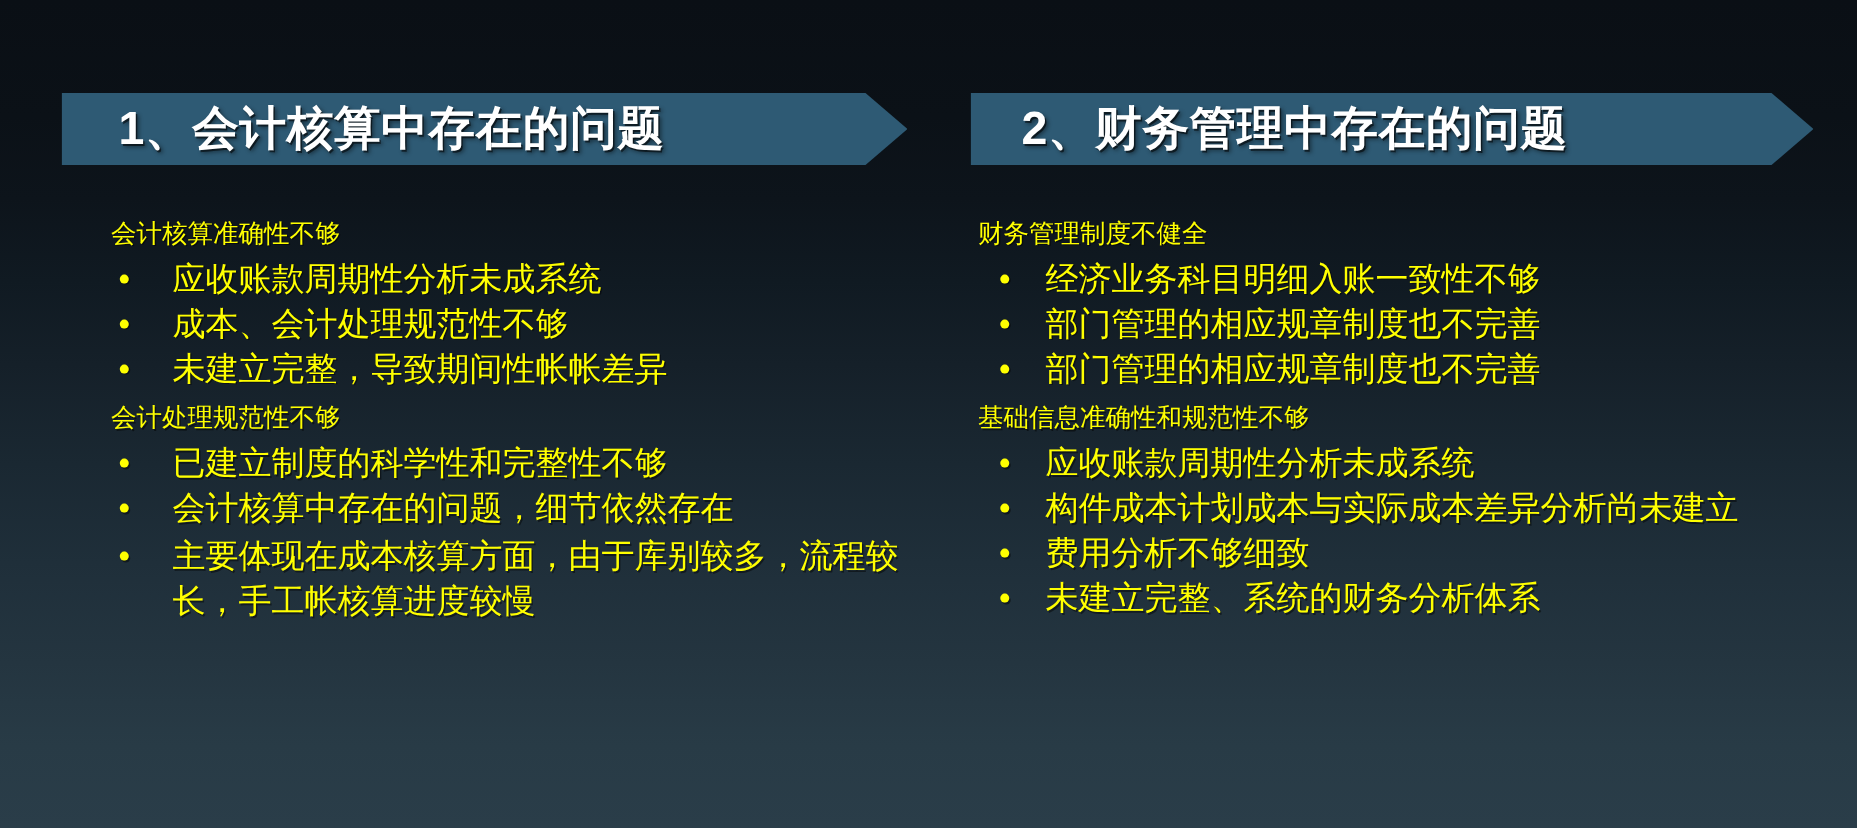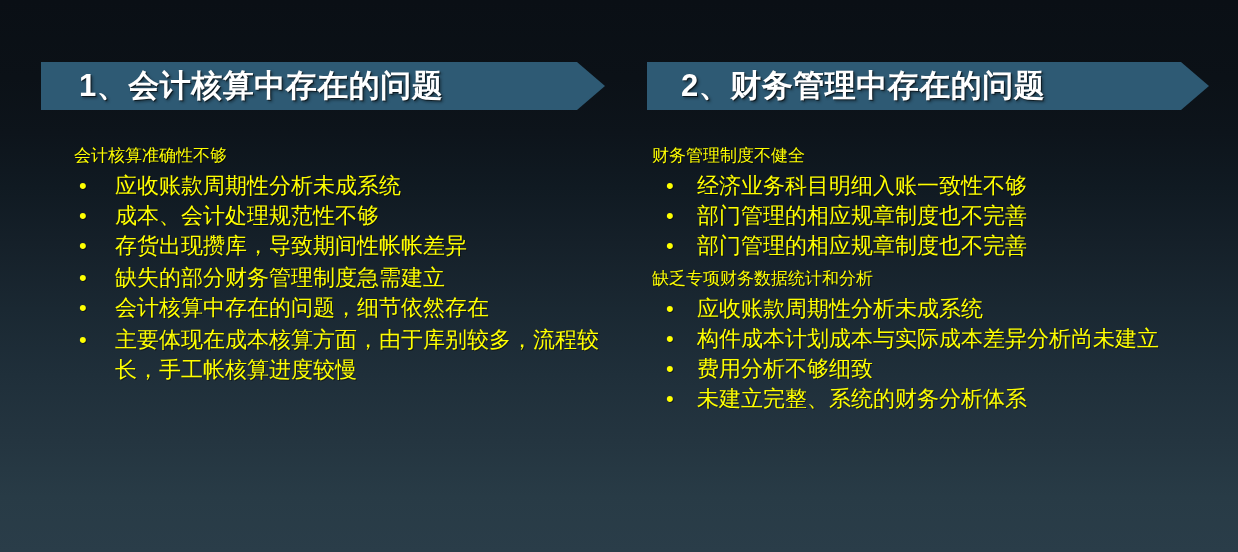--- a/index.html
+++ b/index.html
@@ -129,30 +129,31 @@
         <li>
           <span class="dot">•</span>
           <span class="btext">应收账款周期性分析未成系统</span>
         </li>
         <li>
           <span class="dot">•</span>
           <span class="btext">成本、会计处理规范性不够</span>
         </li>
         <li>
           <span class="dot">•</span>
-          <span class="btext">存货出现攒库，导致期间性帐帐差异</span>
-        </li>
-      </ul>
-    </div>
-
-    <div class="group">
-      <ul class="bullets">
-        <li>
-          <span class="dot">•</span>
-          <span class="btext">缺失的部分财务管理制度急需建立</span>
+          <span class="btext">未建立完整，导致期间性帐帐差异</span>
+        </li>
+      </ul>
+    </div>
+
+    <div class="group">
+      <div class="group-heading">会计处理规范性不够</div>
+      <ul class="bullets">
+        <li>
+          <span class="dot">•</span>
+          <span class="btext">已建立制度的科学性和完整性不够</span>
         </li>
         <li>
           <span class="dot">•</span>
           <span class="btext">会计核算中存在的问题，细节依然存在</span>
         </li>
       </ul>
     </div>
 
     <div class="group">
       <ul class="bullets">
@@ -179,21 +180,21 @@
           <span class="btext">部门管理的相应规章制度也不完善</span>
         </li>
         <li>
           <span class="dot">•</span>
           <span class="btext">部门管理的相应规章制度也不完善</span>
         </li>
       </ul>
     </div>
 
     <div class="group">
-      <div class="group-heading">缺乏专项财务数据统计和分析</div>
+      <div class="group-heading">基础信息准确性和规范性不够</div>
       <ul class="bullets">
         <li>
           <span class="dot">•</span>
           <span class="btext">应收账款周期性分析未成系统</span>
         </li>
         <li>
           <span class="dot">•</span>
           <span class="btext">构件成本计划成本与实际成本差异分析尚未建立</span>
         </li>
         <li>

